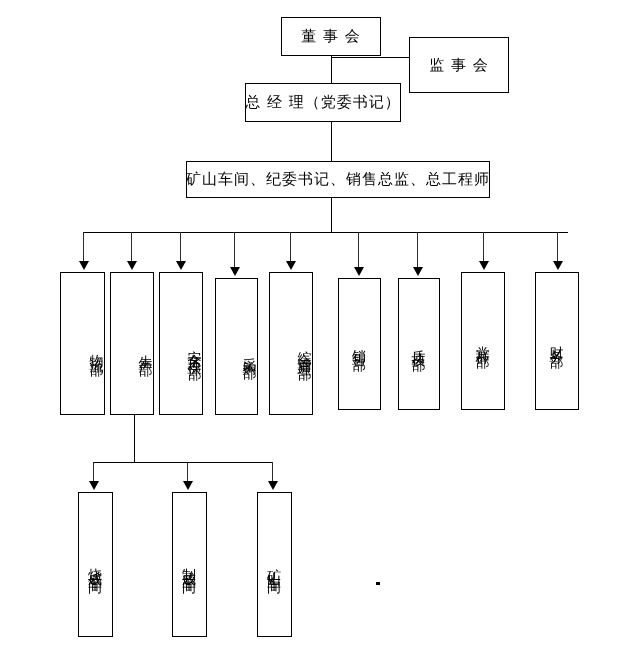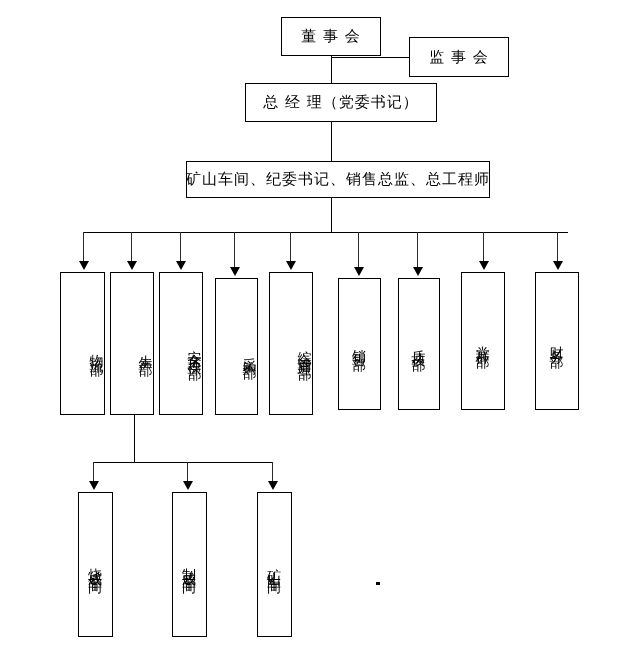--- a/index.html
+++ b/index.html
@@ -74,29 +74,29 @@
 </style>
 </head>
 <body>
 
 <div id="canvas">
 
   <div class="box box-h" style="left:281px; top:17px; width:100px; height:39px;">
     <span>董 事 会</span>
   </div>
 
-  <div class="box box-h" style="left:409px; top:37px; width:100px; height:40px;">
+  <div class="box box-h" style="left:409px; top:37px; width:100px; height:56px;">
     <span>监 事 会</span>
   </div>
 
   <div class="line-v" style="left:331px; top:56px; height:27px;"></div>
 
   <div class="line-h" style="left:331px; top:57px; width:78px;"></div>
 
-  <div class="box box-h" style="left:245px; top:83px; width:192px; height:39px;">
+  <div class="box box-h" style="left:245px; top:83px; width:156px; height:39px;">
     <span>总 经 理（党委书记）</span>
   </div>
 
   <div class="line-v" style="left:331px; top:122px; height:39px;"></div>
 
   <div class="box box-h" style="left:186px; top:161px; width:304px; height:37px;">
     <span>矿山车间、纪委书记、销售总监、总工程师</span>
   </div>
 
   <div class="line-v" style="left:331px; top:198px; height:34px;"></div>

